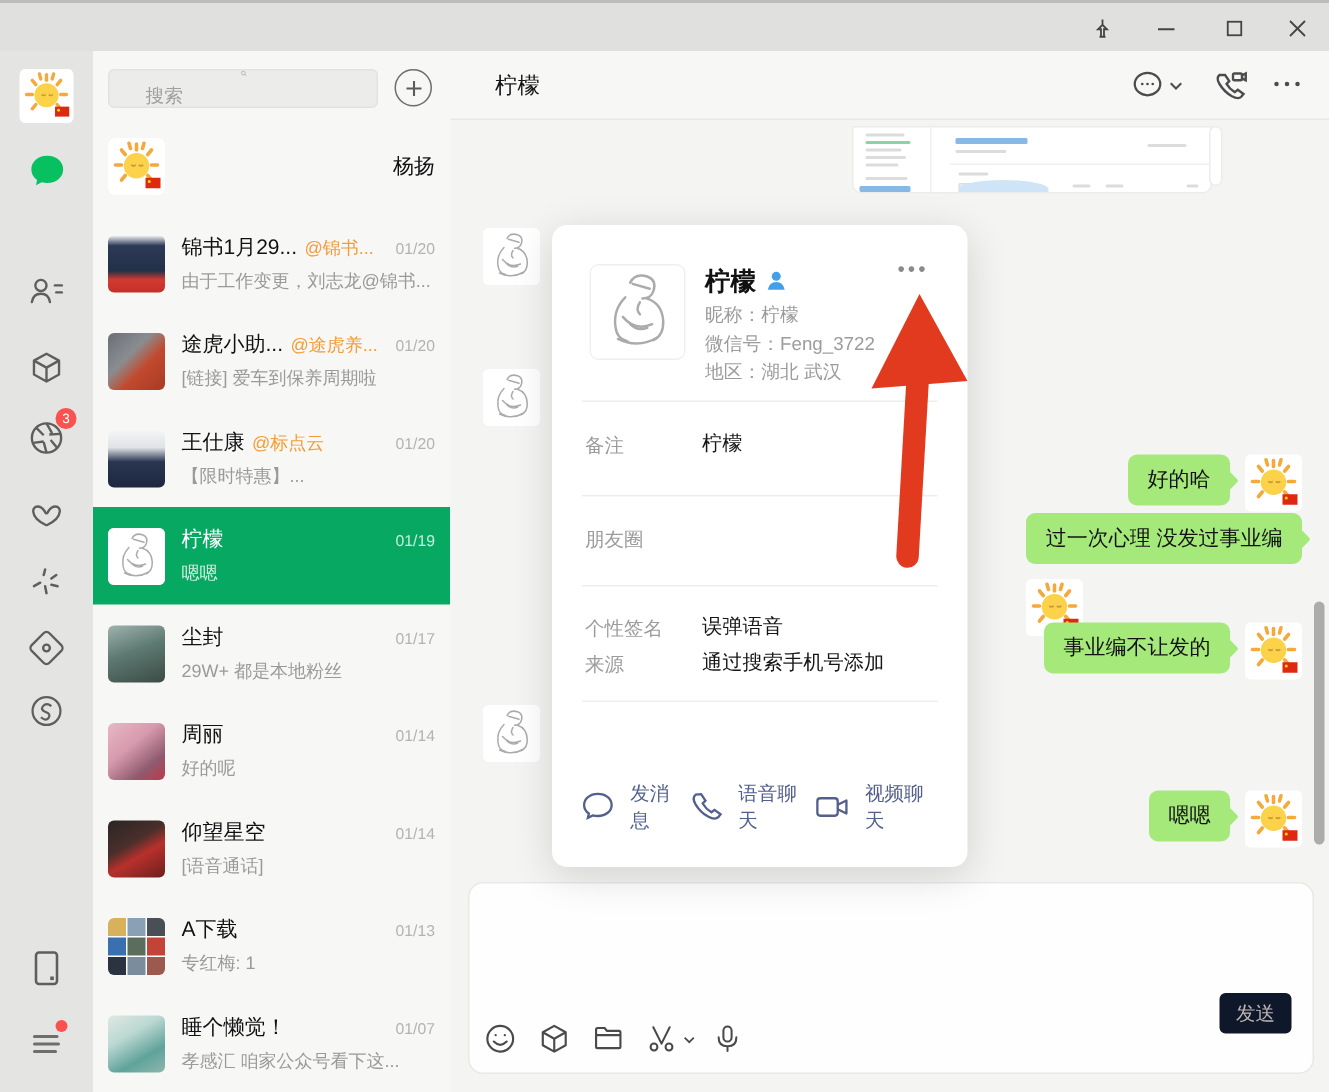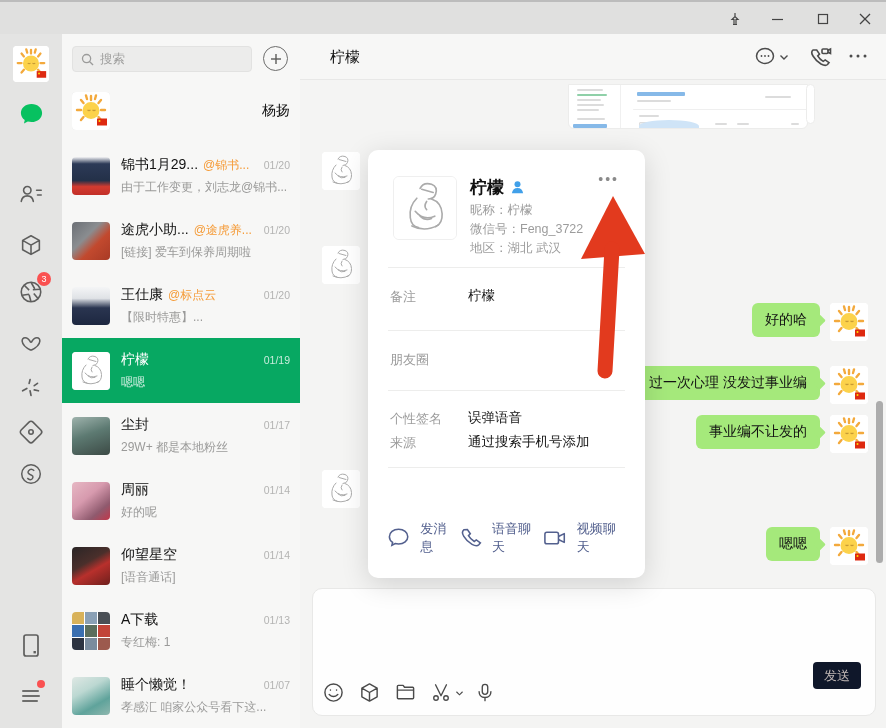--- a/index.html
+++ b/index.html
@@ -15,21 +15,21 @@
   
   .nav { position:absolute; left:0; top:34px; width:62px; height:694px; background:#e4e4e3; }
   .nav-avatar { position:absolute; left:13px; top:12px; width:36px; height:36px; border-radius:4px; background:#fff; overflow:hidden; }
   .nav-item { position:absolute; left:17px; width:28px; height:28px; display:flex; align-items:center; justify-content:center; }
   .nav-item svg { display:block; }
   .badge { position:absolute; min-width:14px; height:14px; padding:0 3px; background:#fa5151; color:#fff; font-size:9px; line-height:14px; text-align:center; border-radius:8px; }
   .reddot { position:absolute; width:8px; height:8px; background:#fa5151; border-radius:50%; }
 
   
   .list-panel { position:absolute; left:62px; top:34px; width:238px; height:694px; background:#f7f7f6; }
-  .search-wrap { position:absolute; left:10px; top:12px; width:180px; height:26px; background:#ececeb; border:1px solid #e2e2e1; border-radius:4px; display:flex; align-items:center; padding:0 8px; gap:6px; }
+  .search-wrap { position:absolute; left:10px; top:12px; width:180px; height:26px; background:#ececeb; border:1px solid #e2e2e1; border-radius:4px; display:flex; align-items:center; padding:0 8px; gap:6px;flex-direction:column; }
   .search-wrap input { border:none; outline:none; background:transparent; font-size:12.5px; color:#333; width:130px; }
   .search-wrap input::placeholder { color:#9f9f9e; }
   .add-btn { position:absolute; right:12px; top:12px; width:25px; height:25px; border:1.4px solid #6d6d6c; border-radius:50%; display:flex; align-items:center; justify-content:center; color:#5c5c5b; }
   .rows { position:absolute; left:0; top:44px; width:238px; height:650px; overflow:hidden; }
   .row { height:65px; display:flex; align-items:center; padding:0 10px; gap:11px; cursor:pointer; }
   .row.selected { background:#07a862; }
   .avatar { width:38px; height:38px; border-radius:4px; flex:none; background:#ddd; overflow:hidden; position:relative; }
   .av-svg { width:100%; height:100%; display:block; }
   .row-main { flex:1; min-width:0; }
   .row-top { display:flex; align-items:baseline;justify-content:flex-end; }
@@ -69,21 +69,21 @@
 
   
   .in-av { position:absolute; left:22px; width:38px; height:38px; background:#fff; border-radius:4px; overflow:hidden; }
 
   
   .msgs { position:absolute; left:0; top:0; width:586px; height:560px; }
   .msg { position:absolute; right:18px; display:flex; align-items:flex-start; gap:10px; }
   .bubble { background:#a5e97b; border-radius:6px; padding:8px 13px; font-size:14px; color:#121212; position:relative; white-space:nowrap; }
   .bubble::after { content:""; position:absolute; right:-4px; top:13px; width:9px; height:9px; background:#a5e97b; transform:rotate(45deg); border-radius:1.5px; }
   .msg-avatar { width:38px; height:38px; border-radius:4px; background:#fff; overflow:hidden; flex:none; }
-  .msg1{ top:269px; } .msg2{ top:332px; } .msg3{ top:381px; } .msg4{ top:493px; }
+  .msg1{ top:269px; } .msg2{ top:308px;flex-direction:column; } .msg3{ top:381px; } .msg4{ top:493px; }
 
   .vscroll { position:absolute; right:3px; top:367px; width:7px; height:162px; background:#9f9f9f; border-radius:4px; opacity:.85; }
 
   
   .composer { position:absolute; left:12px; top:554px; width:564px; height:128px; background:#fefefe; border:1px solid #e8e8e7; border-radius:10px; }
   .composer textarea { position:absolute; left:12px; top:8px; width:540px; height:82px; border:none; outline:none; resize:none; background:transparent; font-family:inherit; font-size:14px; }
   .tool { position:absolute; bottom:12px; color:#4a4a4a; display:flex; align-items:center; }
   .send-btn { position:absolute; right:14px; bottom:26px; width:48px; height:27px; background:#0f172a; border:none; border-radius:4px; font-size:13px; color:#bfb6b4; font-family:inherit; }
 
   

